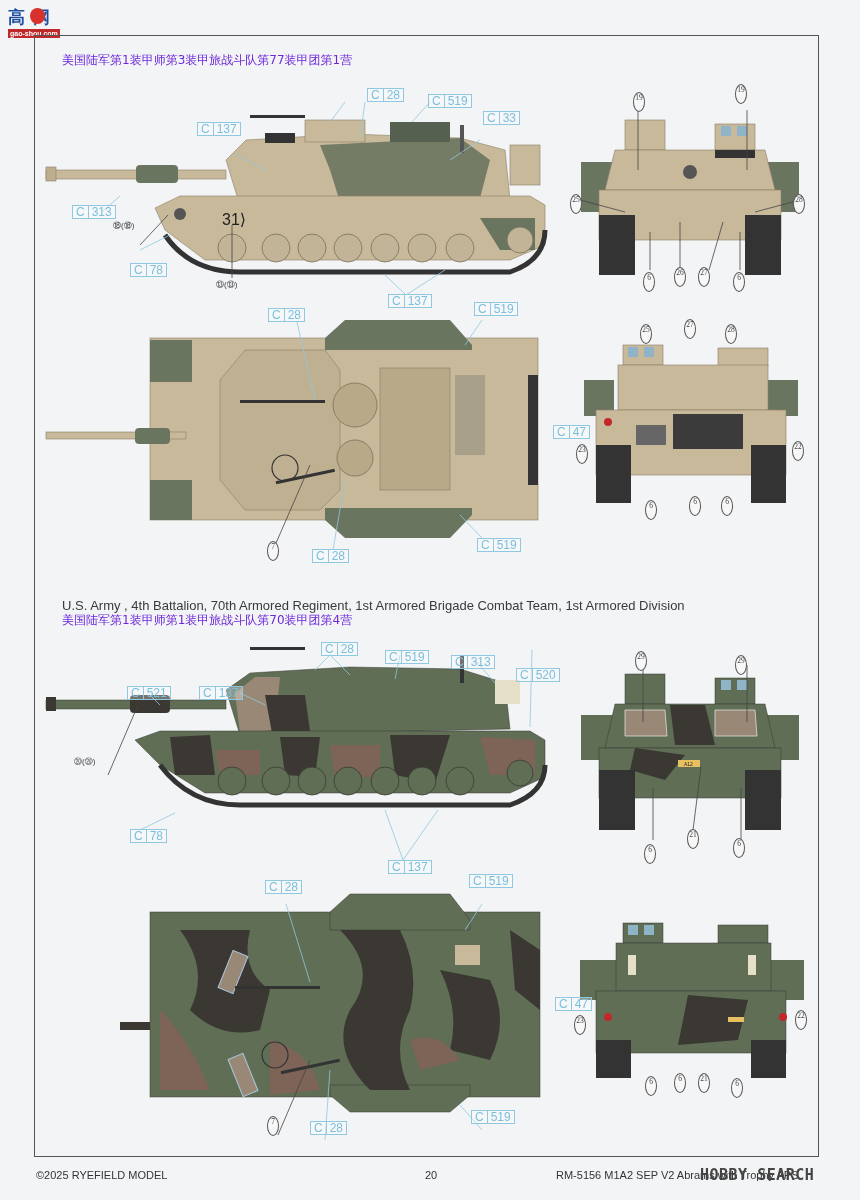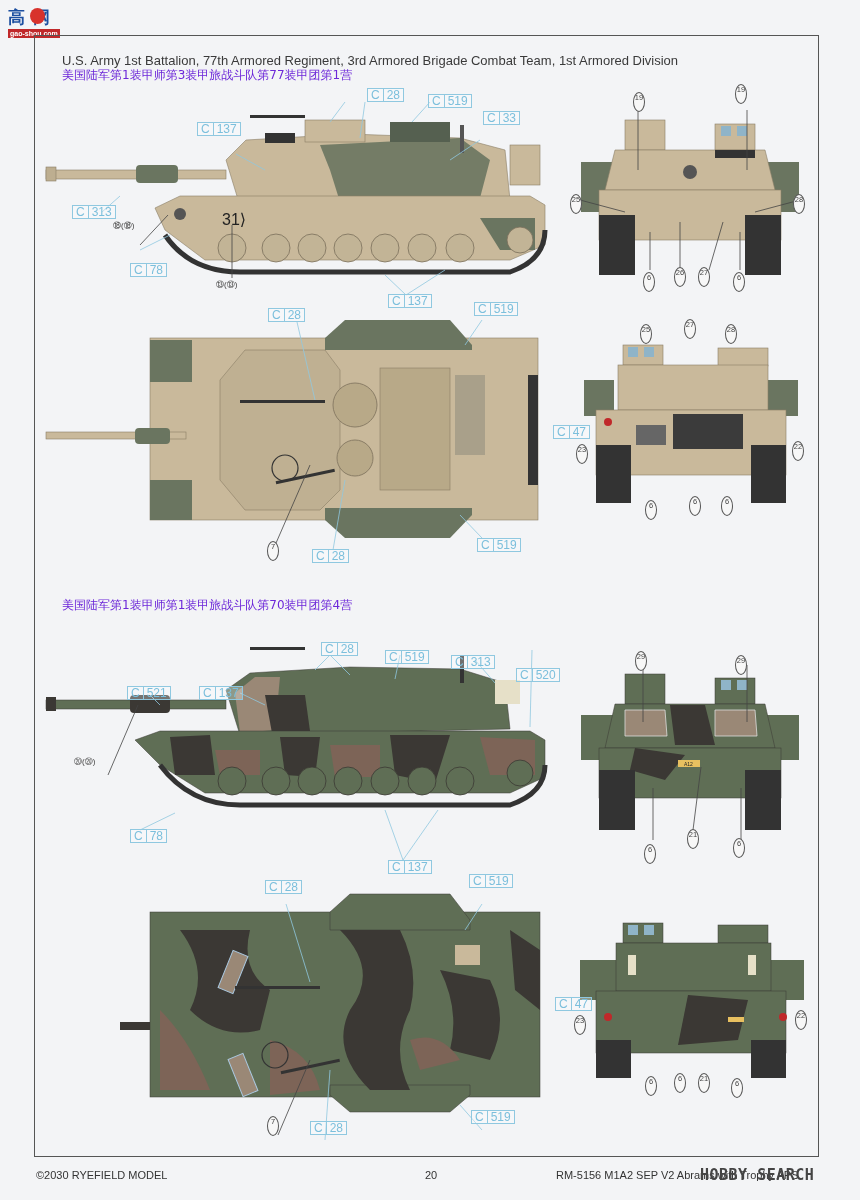--- a/index.html
+++ b/index.html
@@ -14,21 +14,21 @@
   .frame { position: absolute; left: 34px; top: 35px; width: 785px; height: 1122px; border: 1.5px solid #555; border-left-width: 1.5px; }
 
   .heading { position: absolute; left: 62px; font-size: 13px; color: #3a3a3a; white-space: nowrap; }
   .heading .en { display: block; line-height: 15px; }
   .heading .cn { display: block; font-size: 12px; line-height: 15px; color: #6d28d9; font-family: "DejaVu Sans", sans-serif; }
 
   .callout { position: absolute; height: 14px; border: 1px solid #8fc8e0; color: #7bbfdc; font-size: 12px; line-height: 12px; display: flex; align-items: stretch; background: rgba(255,255,255,0.3); white-space: nowrap; }
   .callout .c { padding: 0 3px; border-right: 1px solid #8fc8e0; }
   .callout .n { padding: 0 3px; }
 
-  .marker { position: absolute; width: 12px; height: 20px; border: 1px solid #555; border-radius: 50%; font-size: 7.5px; line-height: 10px; text-align: center; color: #444; background: #f7f7f7; }
+  .marker { position: absolute; width: 12px; height: 20px; border: 1px solid #555; border-radius: 50%; font-size: 7.5px; line-height: 10px; text-align: center; color: #444; background: #f7f7f7; font-family: Liberation Serif, serif; }
   .marker-pair { position: absolute; font-size: 8px; color: #444; white-space: nowrap; }
 
   svg.view { position: absolute; overflow: visible; }
   .leader { stroke: #8fc8e0; stroke-width: 0.8; fill: none; }
   .leader-dark { stroke: #444; stroke-width: 0.8; fill: none; }
 
   .footer { position: absolute; top: 1169px; font-size: 11px; color: #333; white-space: nowrap; }
   .watermark { position: absolute; left: 700px; top: 1166px; font-size: 15px; font-weight: bold; color: #444; letter-spacing: 0.5px; font-family: "DejaVu Sans Mono", monospace; }
 </style>
 </head>
@@ -36,21 +36,20 @@
 
 <div class="logo">
   <span class="cn">高 网</span>
   <span class="thumb"></span>
   <span class="url">gao-shou.com</span>
 </div>
 
 <div class="frame"></div>
 
 <div class="heading" style="top:53px;">
-  <span class="en">U.S. Army 1st Battalion, 77th Armored Regiment, 3rd Armored Brigade Combat Team, 1st Armored Division</span>
   <span class="cn">美国陆军第1装甲师第3装甲旅战斗队第77装甲团第1营</span>
 </div>
 
 <svg class="view" style="left:40px;top:100px;" width="520" height="200" viewBox="0 0 520 200">
 
   <rect x="6" y="70" width="180" height="9" fill="#c9b99b" stroke="#8a7d66" stroke-width="0.6"></rect>
   <rect x="6" y="67" width="10" height="14" fill="#bdae90" stroke="#8a7d66" stroke-width="0.6"></rect>
   <rect x="96" y="65" width="42" height="18" rx="4" fill="#6a7560"></rect>
 
   <polygon points="186,60 206,40 310,34 420,38 465,50 470,100 200,106" fill="#c9b99b" stroke="#8a7d66" stroke-width="0.6"></polygon>
@@ -218,20 +217,21 @@
 <div class="marker" style="left:640px;top:324px;">25</div>
 <div class="marker" style="left:684px;top:319px;">27</div>
 <div class="marker" style="left:725px;top:324px;">28</div>
 <div class="marker" style="left:576px;top:444px;">23</div>
 <div class="marker" style="left:792px;top:441px;">22</div>
 <div class="marker" style="left:645px;top:500px;">6</div>
 <div class="marker" style="left:689px;top:496px;">6</div>
 <div class="marker" style="left:721px;top:496px;">6</div>
 
 <div class="heading" style="top:598px;">
+  <span class="en">U.S. Army , 4th Battalion, 70th Armored Regiment, 1st Armored Brigade Combat Team, 1st Armored Division</span>
   <span class="cn">美国陆军第1装甲师第1装甲旅战斗队第70装甲团第4营</span>
 </div>
 
 <svg class="view" style="left:40px;top:665px;" width="520" height="180" viewBox="0 0 520 180">
   <rect x="6" y="35" width="180" height="9" fill="#5f6e55" stroke="#3b3834" stroke-width="0.5"></rect>
   <rect x="6" y="32" width="10" height="14" fill="#3b3834"></rect>
   <rect x="90" y="30" width="40" height="18" rx="4" fill="#3b3834"></rect>
   <polygon points="186,25 210,8 310,2 420,4 465,18 470,64 200,70" fill="#5f6e55" stroke="#3b3834" stroke-width="0.5"></polygon>
   <polygon points="195,28 215,12 240,12 235,65 200,68" fill="#9a8876"></polygon>
   <polygon points="225,30 265,30 270,66 232,68" fill="#3b3834"></polygon>
@@ -395,16 +395,16 @@
     <span class="c">C</span>
     <span class="n">47</span>
   </div>
 <div class="marker" style="left:574px;top:1015px;">23</div>
 <div class="marker" style="left:795px;top:1010px;">22</div>
 <div class="marker" style="left:645px;top:1076px;">6</div>
 <div class="marker" style="left:674px;top:1073px;">6</div>
 <div class="marker" style="left:698px;top:1073px;">21</div>
 <div class="marker" style="left:731px;top:1078px;">6</div>
 
-<div class="footer" style="left:36px;">©2030 RYEFIELD MODEL</div>
+<div class="footer" style="left:36px;">©2025 RYEFIELD MODEL</div>
 <div class="footer" style="left:425px;">20</div>
 <div class="footer" style="left:556px;">RM-5156 M1A2 SEP V2 Abrams with Trophy APS</div>
 <div class="watermark">HOBBY SEARCH</div>
 
 </body></html>

